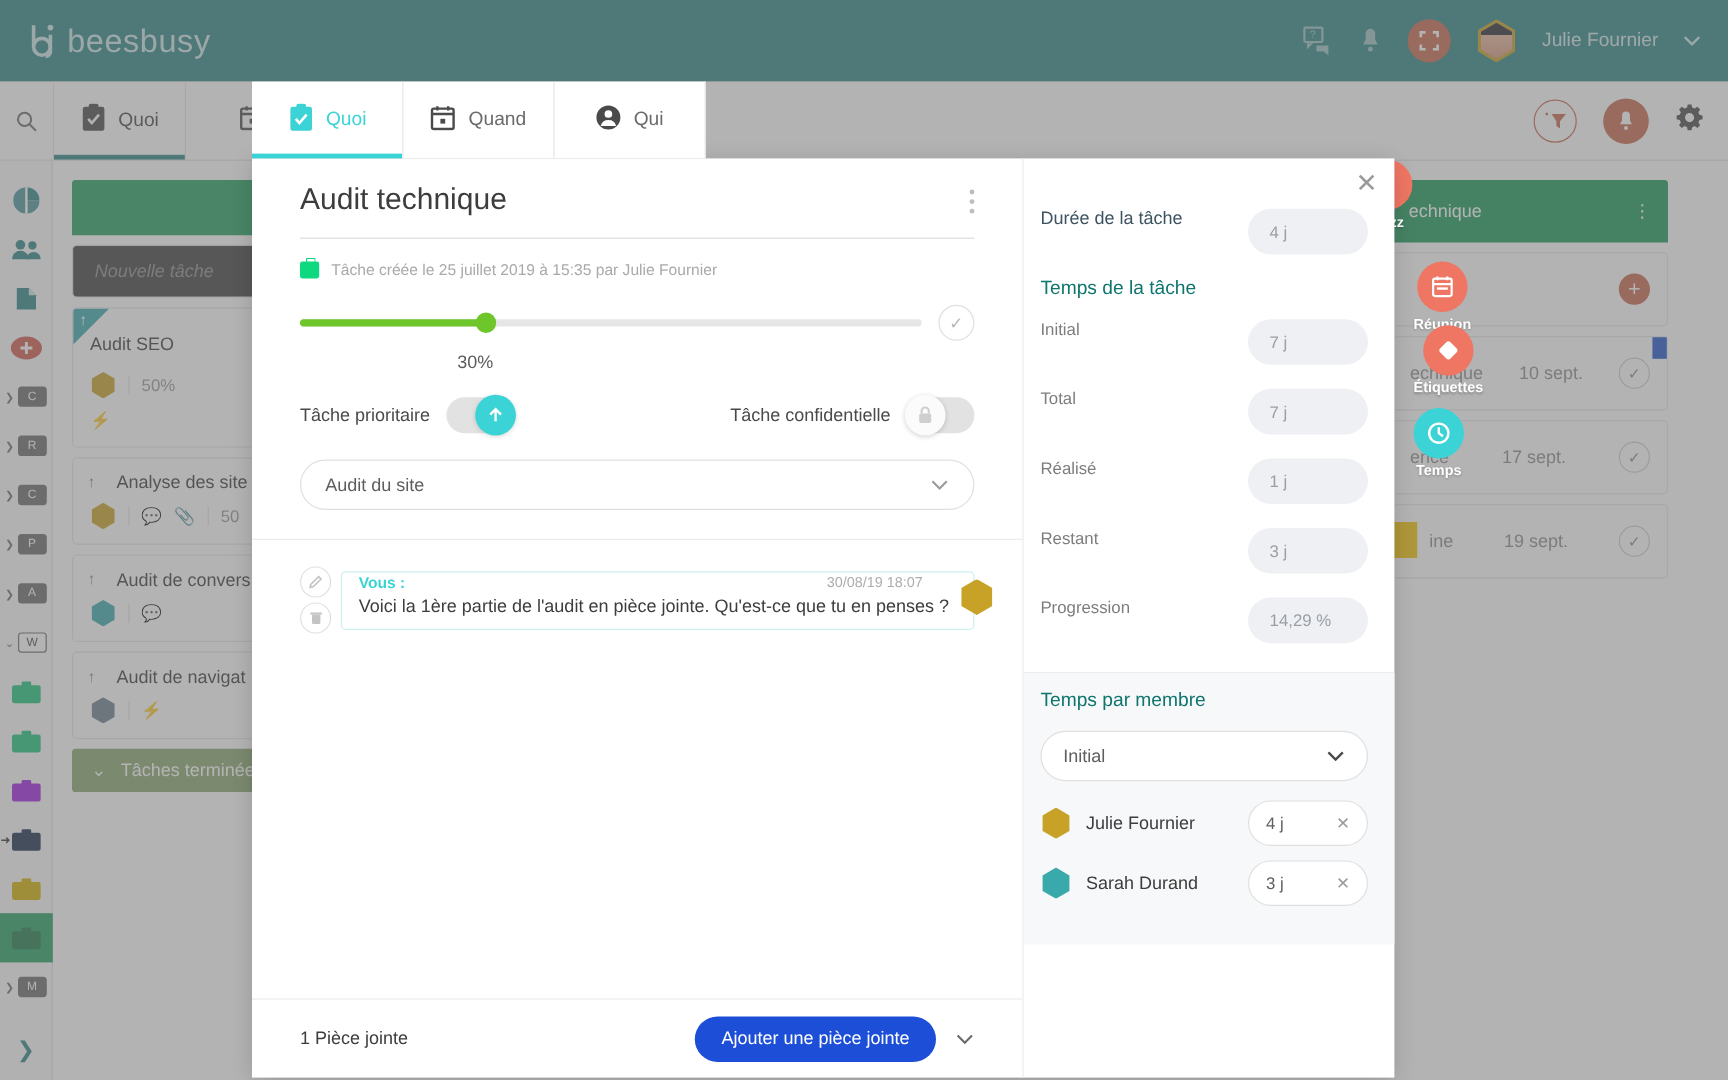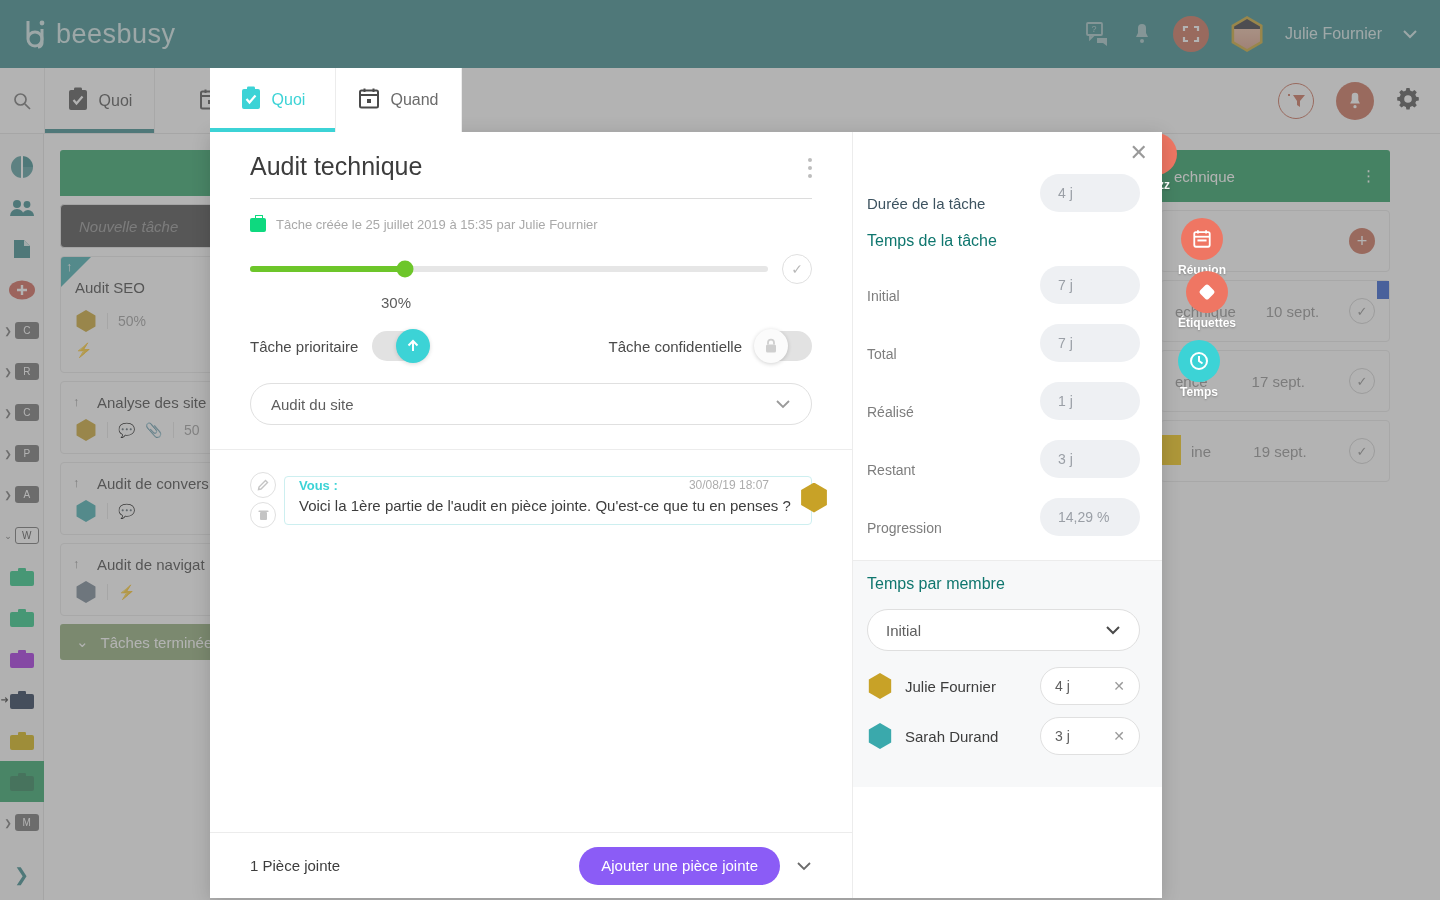--- a/index.html
+++ b/index.html
@@ -232,30 +232,30 @@
   .bub-av .in { width:100%;height:100%;transform:scale(.84);
      clip-path: polygon(50% 0%, 93% 25%, 93% 75%, 50% 100%, 7% 75%, 7% 25%);
      background: linear-gradient(180deg,#2b2b32 0 38%, #e8b79c 38%, #d79a81 100%); }
 
   .modal-footer {
     height: 66px; border-top:1px solid #ececec; display:flex; align-items:center;
     padding: 0 40px; gap: 16px;
   }
   .att-count { color:#3d3d3d; font-size: 15px; }
   .add-att {
-    margin-left:auto; background:#8b5cf6; color:#fff; border:none; border-radius: 20px;
+    margin-left:auto; background:#1d4ed8; color:#fff; border:none; border-radius: 20px;
     height: 38px; padding: 0 22px; font-size: 15px; font-family:"Liberation Sans",sans-serif;
   }
   .foot-chev { color:#6b6b6b; font-size: 14px; }
 
   
   .modal-right { width: 310px; border-left:1px solid #ececec; position:relative; }
   .close-x { position:absolute; right: 14px; top: 10px; color:#9a9a9a; font-size: 22px; line-height:1; }
   .mr-top { padding: 34px 22px 20px 14px; }
-  .row-field { display:flex; align-items:flex-end; margin-bottom: 20px; }
+  .row-field { display:flex; align-items:flex-start; margin-bottom: 20px; }
   .rf-label { font-size: 15px; color:#3d5360; }
   .rf-label.sub { color:#7d7d7d; font-size: 14px; }
   .rf-input {
     margin-left:auto; width: 100px; height: 38px; border-radius: 19px; background:#eef0f3;
     display:flex; align-items:center; padding-left: 18px; color:#9a9fa6; font-size: 14px;
   }
   .mr-sec-title { font-size: 16px; color:#0f766e; margin-bottom: 16px; }
   .mr-divider { height: 1px; background:#ececec; }
   .mr-members { background:#f7f8f9; padding: 14px 22px 20px 14px; }
   .member-select {
@@ -633,20 +633,30 @@
           <svg width="22" height="22" viewBox="0 0 22 22" fill="none" stroke="#4a4a4a" stroke-width="2">
             <rect x="2" y="3.5" width="18" height="17" rx="1.5"></rect>
               <path d="M2 8 H20"></path>
             <path d="M6.5 1.5 V5"></path>
               <path d="M15.5 1.5 V5"></path>
             <rect x="9" y="12" width="4" height="4" fill="#4a4a4a" stroke="none"></rect>
           </svg>
         </span>
         <span>Quand</span>
       </div>
+      <div class="tab">
+        <span>
+          <svg width="22" height="22" viewBox="0 0 22 22" fill="#4a4a4a">
+            <circle cx="11" cy="11" r="10"></circle>
+              <circle cx="11" cy="8" r="3.2" fill="#fff"></circle>
+            <path d="M4.6 18 a6.6 6.6 0 0 1 12.8 0 z" fill="#fff"></path>
+          </svg>
+        </span>
+        <span>Qui</span>
+      </div>
     </div>
 
     <div class="modal-body">
 
       <div class="modal-left">
         <div class="ml-content">
 
           <div class="title-row">
             <div class="task-title">Audit technique</div>
             <div class="kebab">

